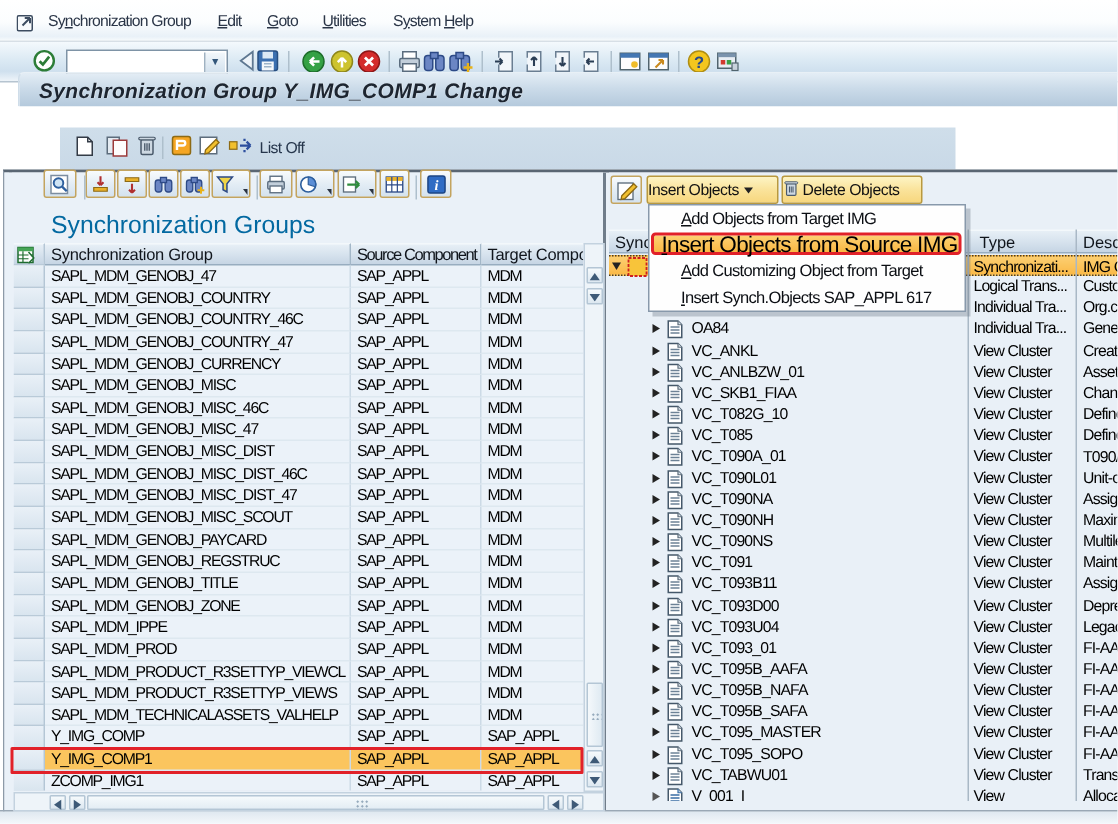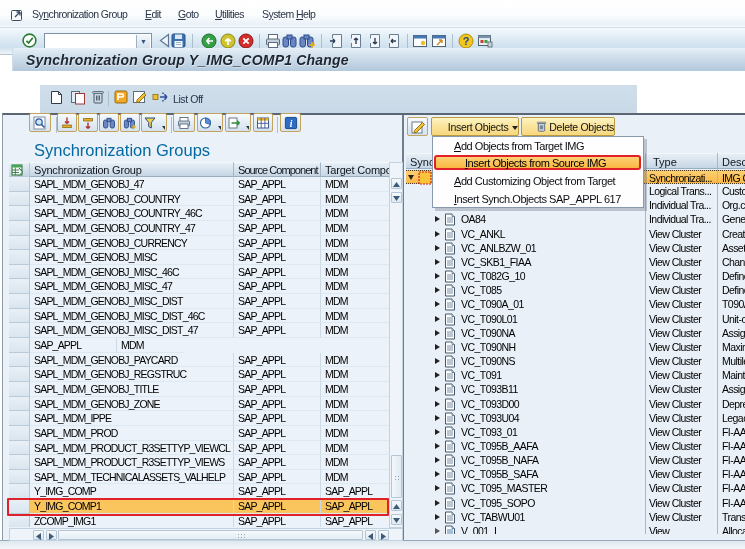--- a/index.html
+++ b/index.html
@@ -81,21 +81,21 @@
 .griph { position:absolute; top:2px; width:9px; height:7px;
   background-image:radial-gradient(circle, #8fa5b8 35%, transparent 40%); background-size:3px 3px; }
 
 
 #redrow { left:7px; top:498px; width:382px; height:18px; border:2px solid #e12129; border-radius:1px; }
 
 
 #rightpanel { left:406px; top:115px; width:339px; height:425px; background:#e9f0f7; }
 
 .ybtn { position:absolute; top:2px; height:19px; border:1px solid #b9993f; border-radius:2px;
-  background:linear-gradient(#fdf4c4,#fae39b 50%,#f7d77e); font-size:10.5px; letter-spacing:-0.3px; color:#111; text-align:right; }
+  background:linear-gradient(#fdf4c4,#fae39b 50%,#f7d77e); font-size:10.5px; letter-spacing:-0.3px; color:#111; text-align:left; }
 
 
 #rhdr { position:absolute; left:0; top:38px; width:339px; height:16px;
   background:linear-gradient(#e7eff6,#d7e3ee 50%,#c6d5e4); border-top:1px solid #f3f8fb; border-bottom:1px solid #98adc0; }
 #rhdr span { position:absolute; top:2px; font-size:11px; color:#10151c; }
 .vline { position:absolute; width:1px; background:#a9b8c6; }
 
 
 #rtree { position:absolute; left:0; top:55px; width:339px; height:364px; overflow:hidden; }
 .trow { position:relative; height:14.16px; font-size:10.5px; letter-spacing:-0.55px; white-space:nowrap; }
@@ -105,21 +105,21 @@
 .tri { position:absolute; left:29px; top:4px; width:0; height:0; border-top:3.5px solid transparent; border-bottom:3.5px solid transparent; border-left:5px solid #222; }
 .docicon { position:absolute; left:38px; top:1px; }
 .selrow { background:linear-gradient(#fccf72,#fab947); border-top:1px dotted #4a3a20; border-bottom:1px dotted #4a3a20; }
 
 
 #ddmenu { left:432px; top:136px; width:212px; height:72px; background:#fefefe;
   border:1px solid #8899ab; box-shadow:3px 3px 0 rgba(104,116,128,0.35); }
 .ditem { position:absolute; left:1px; width:208px; height:17.7px; font-size:11px; color:#0b0e13; padding-left:20px; line-height:17.7px; letter-spacing:-0.45px; }
 #dhl { left:434px; top:155px; width:207px; height:15px; background:linear-gradient(#fdd173,#f9b743);
   border:2px solid #e12129; border-radius:3px; }
-#dhl span { position:absolute; left:29px; top:1px; line-height:11px; font-size:11px; letter-spacing:-0.45px; }
+#dhl span { position:absolute; left:5px; top:1px; line-height:11px; font-size:15px; letter-spacing:-0.45px; }
 </style>
 </head>
 <body>
 
 <div class="abs" id="menubar">
   <svg class="abs" style="left:11px;top:9px" width="14" height="13" viewBox="0 0 14 13">
     <rect x="0.5" y="1.5" width="10" height="10" rx="1" fill="#f7fafc" stroke="#3c4c60"></rect>
     <path d="M4 8 L9 3 M9 3 L5.5 3 M9 3 L9 6.5" stroke="#3c4c60" stroke-width="1.3" fill="none"></path>
   </svg>
   <span class="mitem" style="left:32px">Sy<u>n</u>chronization Group</span>
@@ -418,20 +418,21 @@
         <div class="lc3">MDM</div>
       </div>
     <div class="lrow">
         <div class="lsel"></div>
         <div class="lc1">SAPL_MDM_GENOBJ_MISC_DIST_47</div>
         <div class="lc2">SAP_APPL</div>
         <div class="lc3">MDM</div>
       </div>
     <div class="lrow">
         <div class="lsel"></div>
+        <div class="lc1">SAPL_MDM_GENOBJ_MISC_SCOUT</div>
         <div class="lc2">SAP_APPL</div>
         <div class="lc3">MDM</div>
       </div>
     <div class="lrow">
         <div class="lsel"></div>
         <div class="lc1">SAPL_MDM_GENOBJ_PAYCARD</div>
         <div class="lc2">SAP_APPL</div>
         <div class="lc3">MDM</div>
       </div>
     <div class="lrow">

